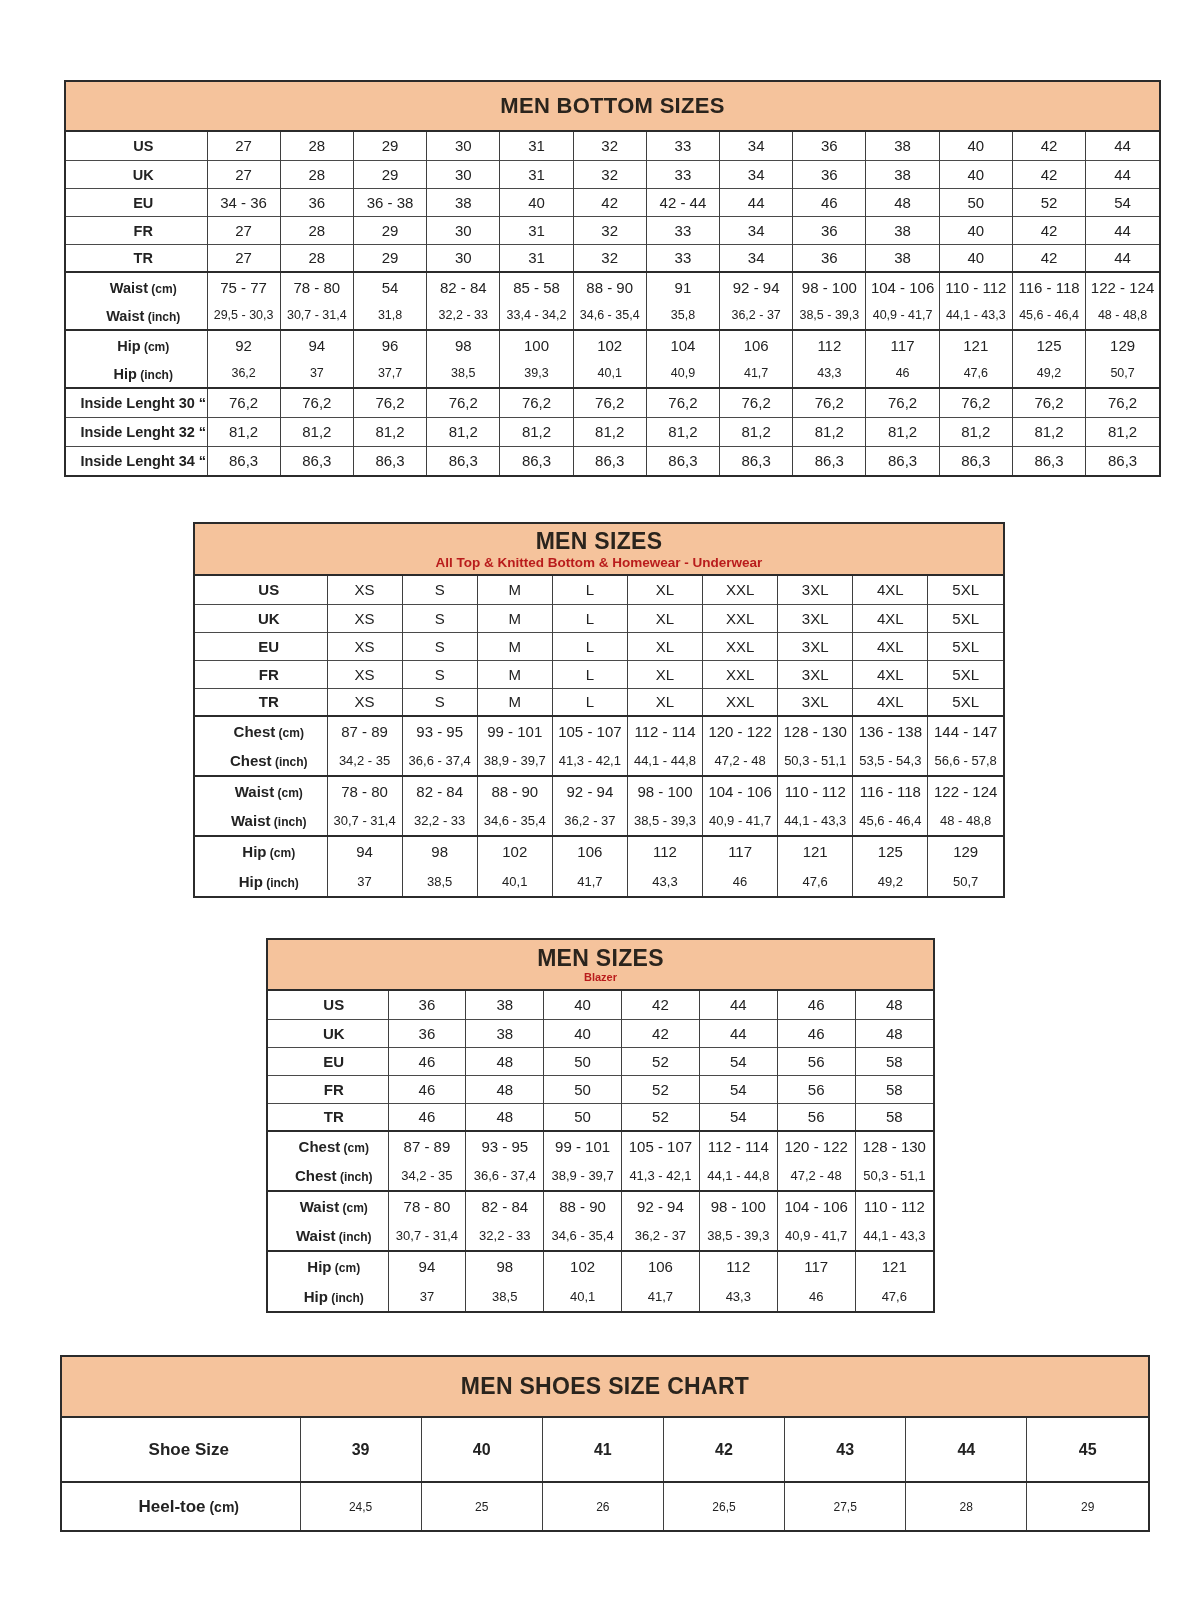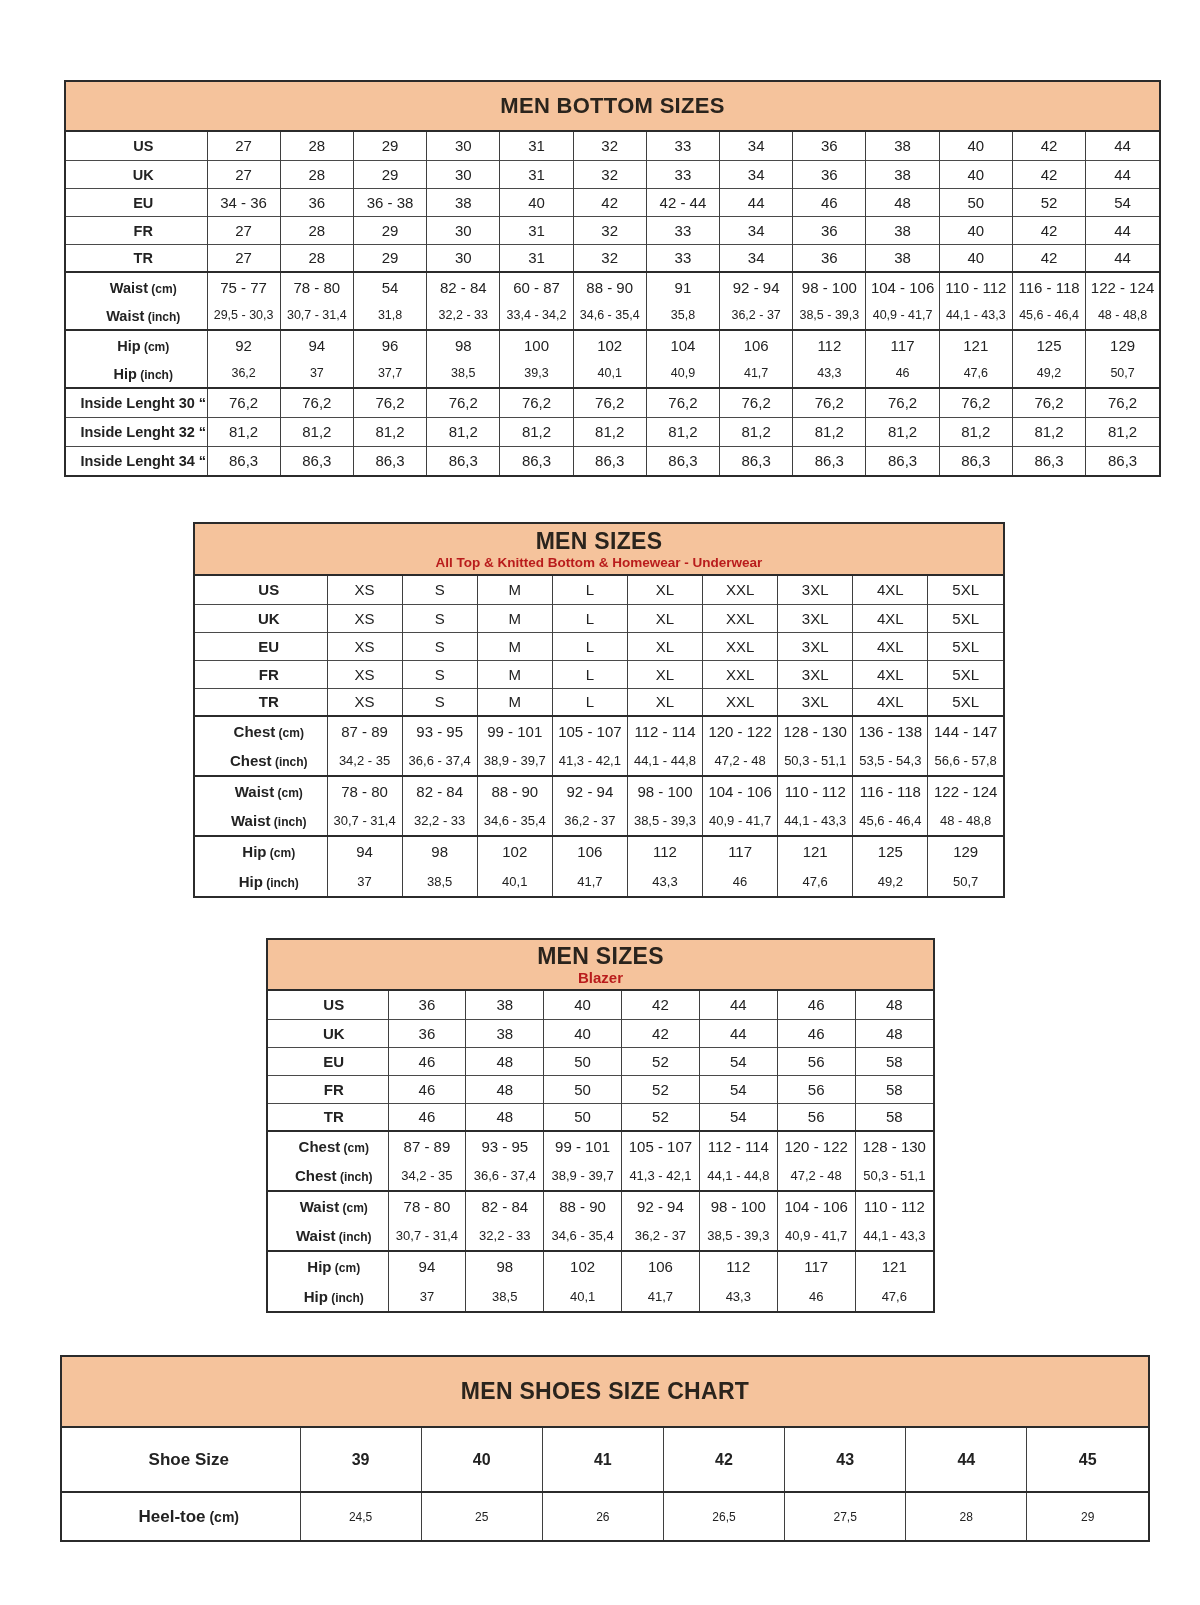--- a/index.html
+++ b/index.html
@@ -66,28 +66,28 @@
   #tbl-top{left:193px;top:522px;width:812px;}
   #tbl-top .tbl-head{height:52px;}
   #tbl-top .tbl-title{font-size:23px;}
   #tbl-top tr.kind-measure-cm,#tbl-top tr.kind-measure-inch{height:30px;}
   #tbl-top tr.kind-measure-inch td{font-size:13px;}
 
   
   #tbl-blazer{left:266px;top:938px;width:669px;}
   #tbl-blazer .tbl-head{height:51px;}
   #tbl-blazer .tbl-title{font-size:23px;}
-  #tbl-blazer .tbl-sub{font-size:15px;margin-top:2px;}
+  #tbl-blazer .tbl-sub{font-size:11px;margin-top:2px;}
   #tbl-blazer tr.kind-measure-cm,#tbl-blazer tr.kind-measure-inch{height:30px;}
   #tbl-blazer tr.kind-measure-inch td{font-size:13px;}
   #tbl-blazer th{padding-left:12px;}
 
   
   #tbl-shoes{left:60px;top:1355px;width:1090px;}
-  #tbl-shoes .tbl-head{height:71px;}
+  #tbl-shoes .tbl-head{height:61px;}
   #tbl-shoes .tbl-title{font-size:23px;}
   #tbl-shoes tr.kind-shoe-size{height:64px;}
   #tbl-shoes tr.kind-heel-toe{height:48px;}
   #tbl-shoes th .lab{font-size:17px;}
   #tbl-shoes th .unit{font-size:14px;}
   #tbl-shoes tr.kind-shoe-size td{font-weight:700;font-size:16px;}
   #tbl-shoes tr.kind-heel-toe td{font-size:12px;}
 </style>
 </head>
 <body>
@@ -195,21 +195,21 @@
             <td>40</td>
             <td>42</td>
             <td>44</td>
           </tr>
           <tr class="kind-measure-cm sep-strong">
             <th><span class="lab">Waist</span><span class="unit"> (cm)</span></th>
             <td>75 - 77</td>
             <td>78 - 80</td>
             <td>54</td>
             <td>82 - 84</td>
-            <td>60 - 87</td>
+            <td>85 - 58</td>
             <td>88 - 90</td>
             <td>91</td>
             <td>92 - 94</td>
             <td>98 - 100</td>
             <td>104 - 106</td>
             <td>110 - 112</td>
             <td>116 - 118</td>
             <td>122 - 124</td>
           </tr>
           <tr class="kind-measure-inch sep-none">

